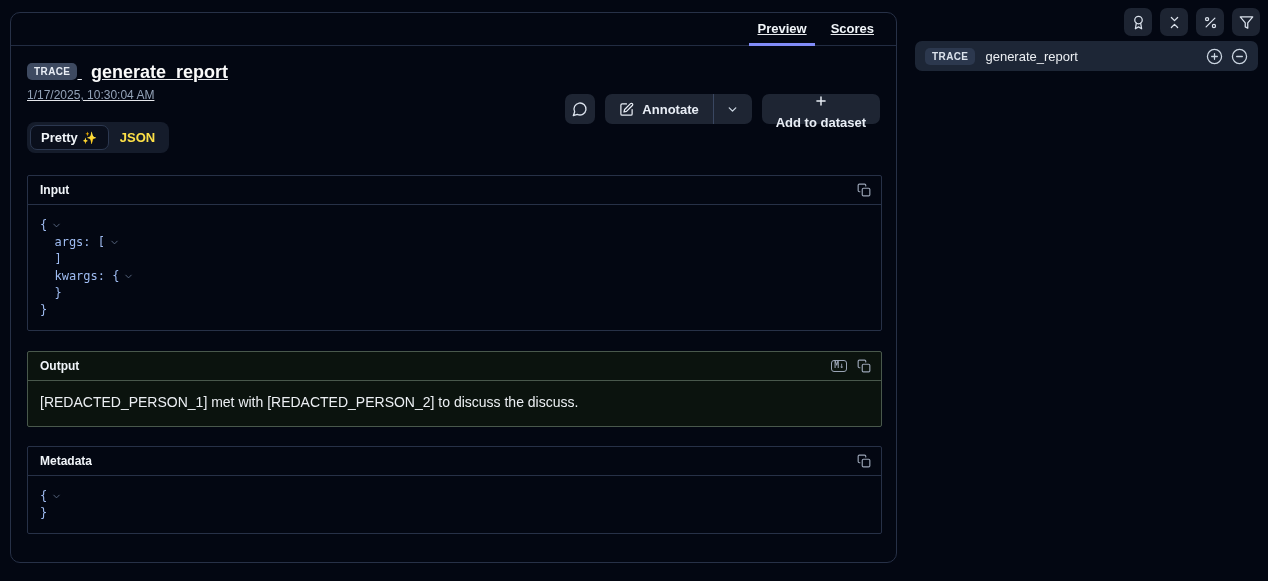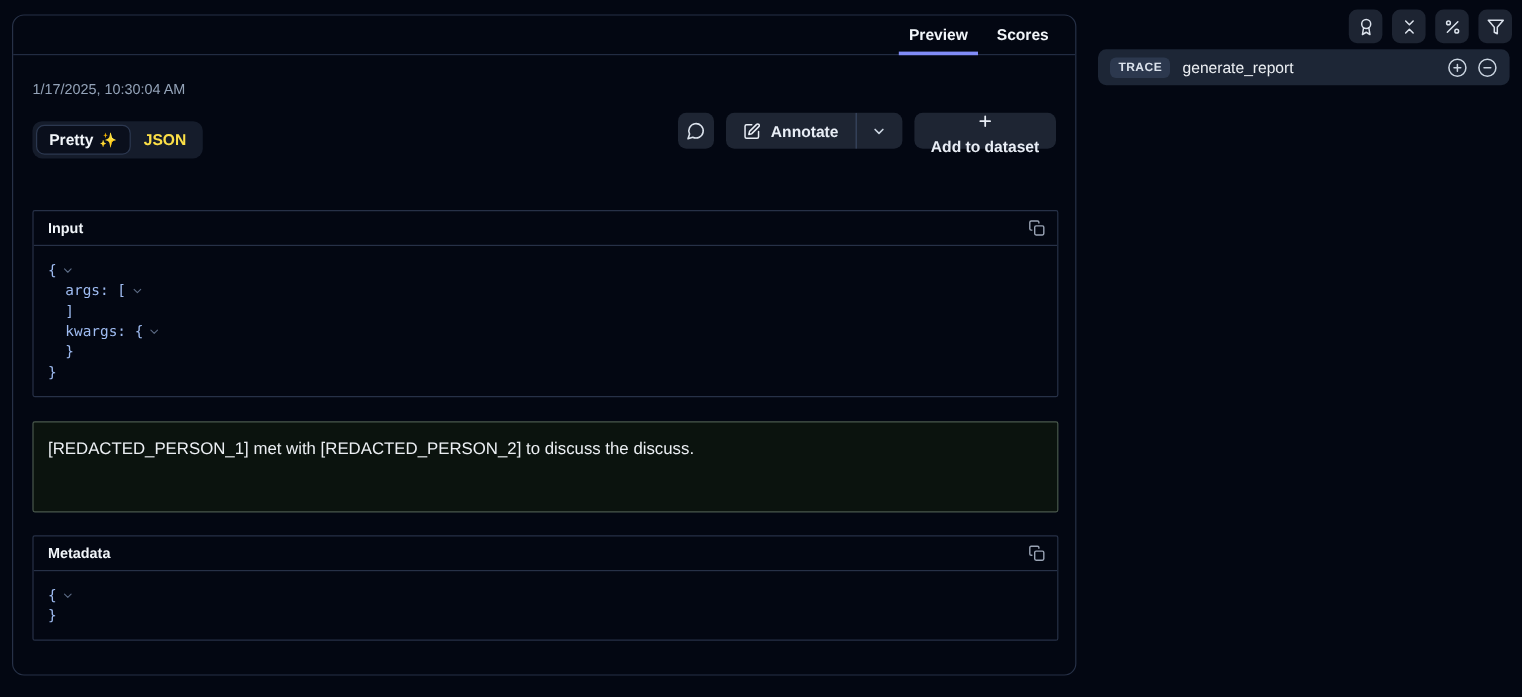--- a/index.html
+++ b/index.html
@@ -8,21 +8,21 @@
     background:#030712;
     font-family:"Liberation Sans", sans-serif;
     color:#e5e7eb;
     position:relative;
   }
   svg { display:block; }
 
   
   .main-card {
     position:absolute; left:10px; top:12px; width:887px; height:551px;
-    border:1px solid #273147; border-radius:10px; background:#030712;
+    border:1px solid #273147; border-radius:10px; background:#030712;text-decoration:underline;
   }
   .tabbar {
     height:33px; border-bottom:1px solid #222c42;
     display:flex; justify-content:flex-end; align-items:stretch;
     padding:0 14px; gap:8px;
   }
   .tab {
     display:flex; align-items:center; padding:0 8px;
     font-size:13px; font-weight:700; color:#f1f5f9;
     border-bottom:3px solid transparent; margin-bottom:-1px; cursor:pointer;
@@ -119,20 +119,24 @@
   <div class="tabbar">
     <div class="tab active">
       <span>Preview</span>
     </div>
     <div class="tab">
       <span>Scores</span>
     </div>
   </div>
 
   <div class="card-header">
+    <div>
+      <span class="badge">TRACE</span>
+      <span class="trace-title">generate_report</span>
+    </div>
     <div class="timestamp">1/17/2025, 10:30:04 AM</div>
 
     <div class="actions">
       <button class="icon-btn">
         <span>
           <svg width="16" height="16" viewBox="0 0 24 24" fill="none" stroke="currentColor" stroke-width="2" stroke-linecap="round" stroke-linejoin="round">
               <path d="M7.9 20A9 9 0 1 0 4 16.1L2 22Z"></path>
             </svg>
         </span>
       </button>
@@ -204,20 +208,36 @@
         <div class="code-line"><span>  kwargs: {</span><span class="code-chevron"><svg width="11" height="11" viewBox="0 0 24 24" fill="none" stroke="currentColor" stroke-width="2" stroke-linecap="round" stroke-linejoin="round">
               <path d="m6 9 6 6 6-6"></path>
             </svg></span></div>
         <div class="code-line"><span>  }</span></div>
         <div class="code-line"><span>}</span></div>
       </div>
   </section>
 
   
   <section class="panel output-panel">
+    <div class="panel-hdr">
+      <span class="p-title">Output</span>
+      <div class="hdr-icons">
+        <button class="mini-btn">
+          <span class="md-chip">M↓</span>
+        </button>
+        <button class="mini-btn">
+          <span>
+            <svg width="14" height="14" viewBox="0 0 24 24" fill="none" stroke="currentColor" stroke-width="2" stroke-linecap="round" stroke-linejoin="round">
+                <rect x="9" y="9" width="13" height="13" rx="2"></rect>
+                <path d="M5 15H4a2 2 0 0 1-2-2V4a2 2 0 0 1 2-2h9a2 2 0 0 1 2 2v1"></path>
+              </svg>
+          </span>
+        </button>
+      </div>
+    </div>
     <div class="output-body">[REDACTED_PERSON_1] met with [REDACTED_PERSON_2] to discuss the discuss.</div>
   </section>
 
   
   <section class="panel meta-panel">
     <div class="panel-hdr">
       <span class="p-title">Metadata</span>
       <div class="hdr-icons">
         <button class="mini-btn">
           <span>

